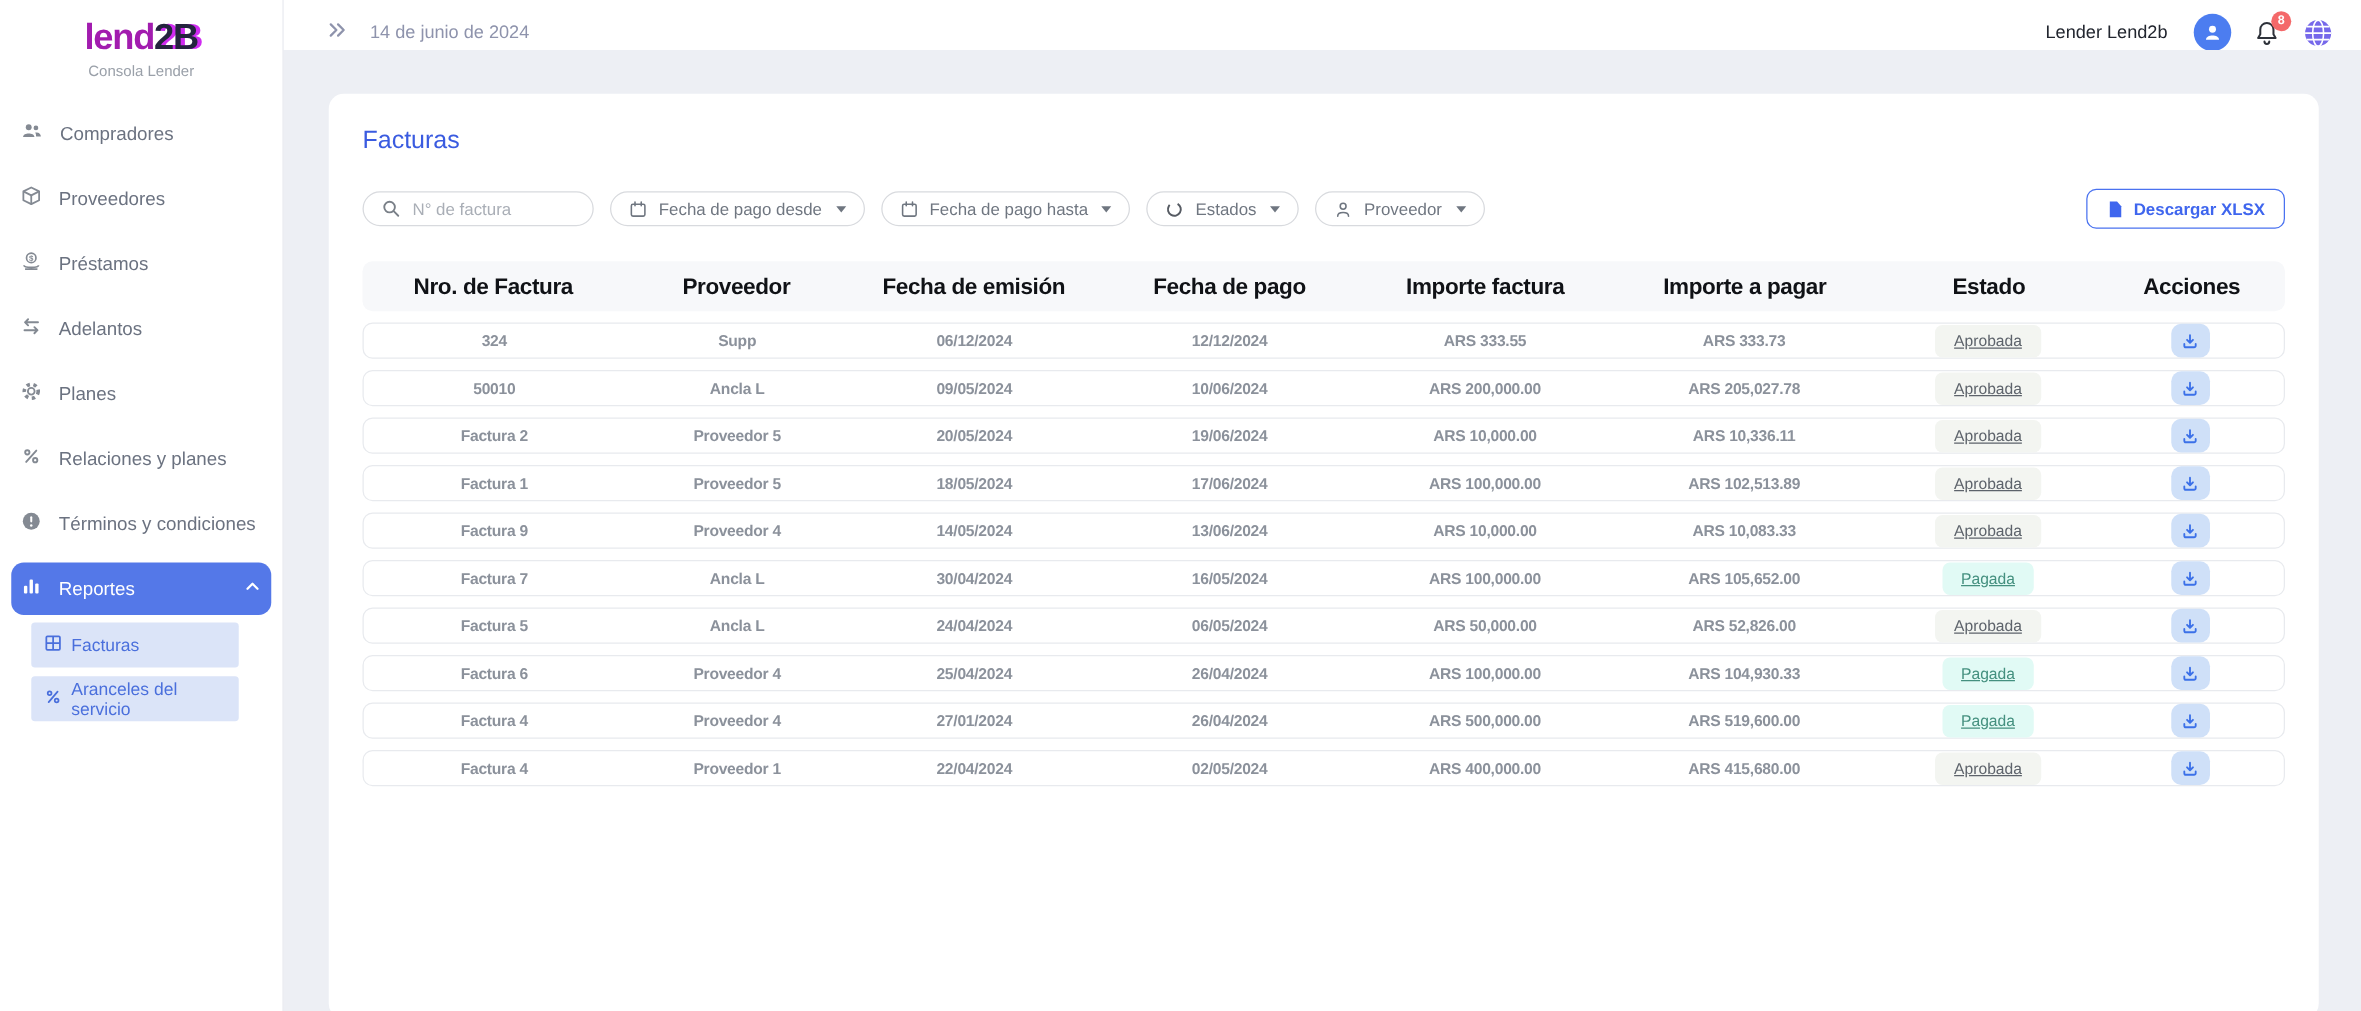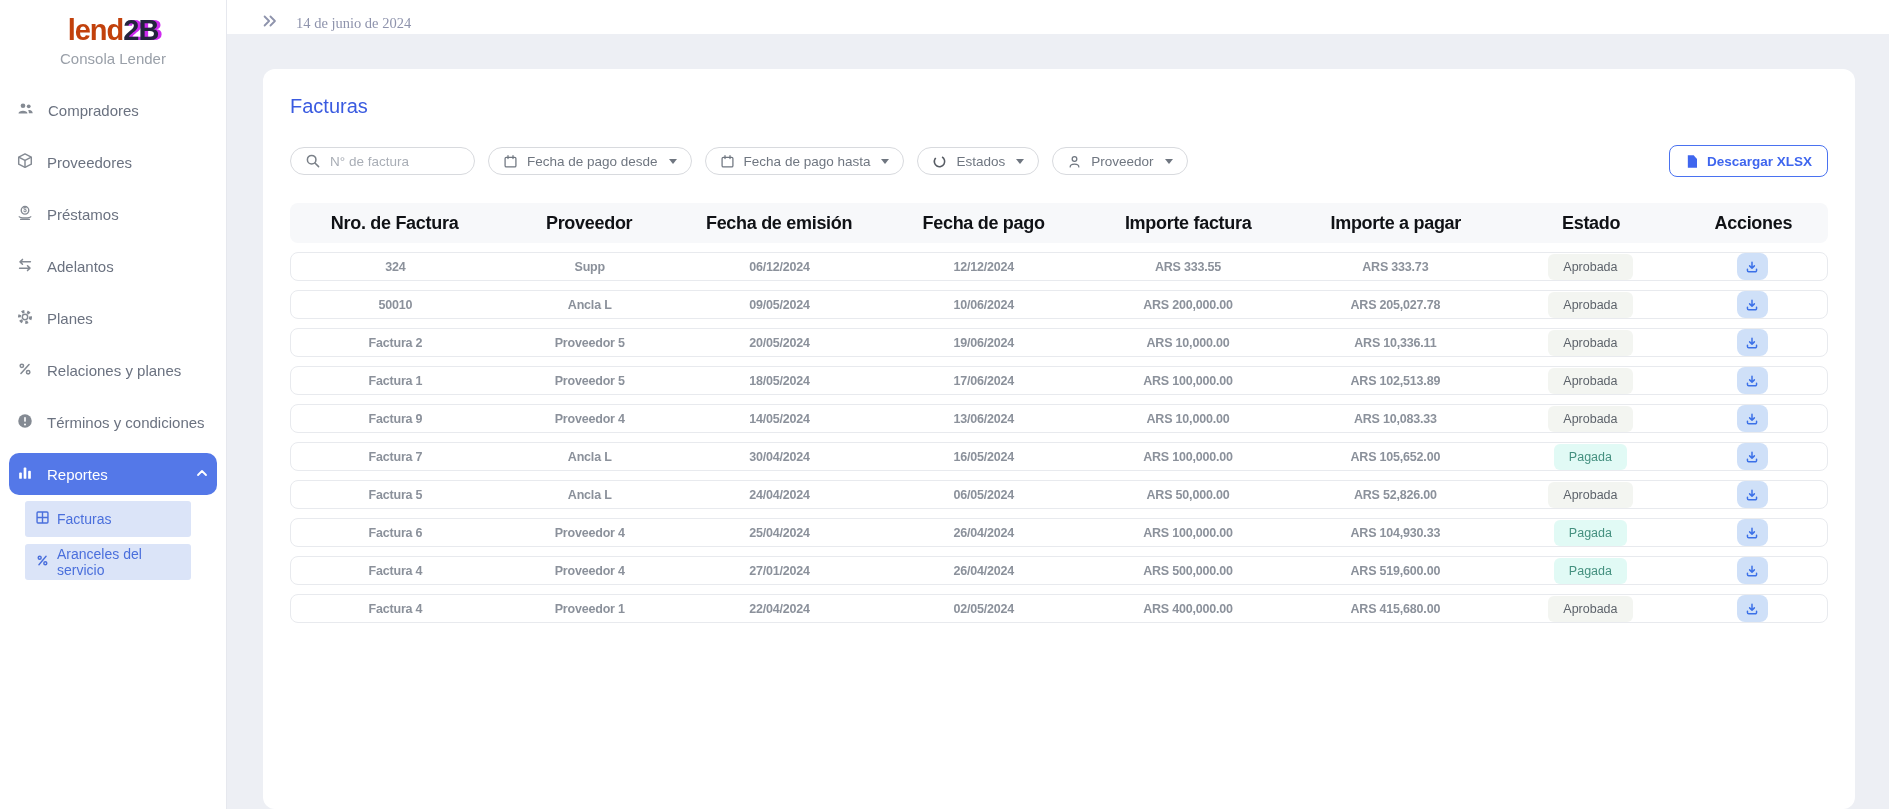--- a/index.html
+++ b/index.html
@@ -2,34 +2,34 @@
 <html><head>
 <meta charset="utf-8">
 <style>
   * { box-sizing: border-box; margin: 0; padding: 0; }
   html,body { width:1889px; height:809px; overflow:hidden; }
   body { font-family: "Liberation Sans", sans-serif; background:#edeff4; display:flex; }
 
   
   .sidebar { width:227px; min-width:227px; height:809px; background:#ffffff; border-right:1px solid #e6e8ee; padding-top:14px; }
   .logo { text-align:center; font-size:29px; font-weight:800; letter-spacing:-1px; }
-  .logo .p1 { color:#c2410c; }
+  .logo .p1 { color:#a21caf; }
   .logo .p2 { color:#24243e; text-shadow:3.5px 0 0 #cf2bf0; }
-  .logo-sub { text-align:center; color:#9aa0a9; font-size:15px; margin-top:3px; }
+  .logo-sub { text-align:center; color:#9aa0a9; font-size:12px; margin-top:3px; }
   .nav { margin-top:22px; padding:0 9px; }
   .nav-item { display:flex; align-items:center; gap:13px; height:42px; margin-bottom:10px; padding:0 8px 0 7px; border-radius:10px; color:#6b7280; font-size:15px; cursor:pointer; }
   .nav-item svg { flex:0 0 auto; }
   .nav-item.active { background:#5478e8; color:#ffffff; }
   .nav-item.active .chev { margin-left:auto; }
   .subnav { padding:0 26px 0 16px; margin-top:-4px; }
   .subnav-item { display:flex; align-items:center; gap:7px; height:36px; margin-bottom:7px; background:#dbe4f8; color:#4a6fdc; font-size:14px; padding:0 10px; border-radius:3px; cursor:pointer; }
 
   
   .main { flex:1; display:flex; flex-direction:column; }
-  .topbar { height:40px; background:#ffffff; display:flex; align-items:center; padding:12px 22px 0 34px;font-family:Liberation Serif, serif; }
+  .topbar { height:40px; background:#ffffff; display:flex; align-items:center; padding:12px 22px 0 34px; }
   .tb-left { display:flex; align-items:center; gap:17px; color:#8e93ac; font-size:14.5px; }
   .tb-right { margin-left:auto; display:flex; align-items:center; gap:17px; }
   .user-label { color:#22262f; font-size:14.5px; margin-right:4px; }
   .avatar { width:30px; height:30px; border-radius:50%; background:#4c7df0; display:flex; align-items:center; justify-content:center; cursor:pointer; }
   .bell-wrap { position:relative; cursor:pointer; display:flex; }
   .bell-badge { position:absolute; top:-6px; right:-8px; background:#f4696a; color:#fff; font-size:10px; font-weight:700; width:16px; height:16px; border-radius:50%; display:flex; align-items:center; justify-content:center; }
   .globe-wrap { cursor:pointer; display:flex; }
 
   .content { flex:1; background:#edeff4; padding:35px 34px 0 36px; }
   .card { background:#ffffff; border-radius:12px; padding:26px 27px; height:740px; }
@@ -41,21 +41,21 @@
   .pill input::placeholder { color:#a9aeb6; }
   .caret { width:0; height:0; border-left:4.5px solid transparent; border-right:4.5px solid transparent; border-top:5.5px solid #6f7680; margin-left:2px; }
   .dl-btn { margin-left:auto; height:32px; border:1px solid #4a72f0; border-radius:8px; background:#fff; color:#3f66ee; font-size:13.5px; font-weight:700; display:flex; align-items:center; gap:8px; padding:0 15px; cursor:pointer; font-family:"Liberation Sans",sans-serif; }
 
   
   .tbl { margin-top:26px; --cols:13.6% 11.7% 13% 13.6% 13% 14% 11.4% 9.7%; }
   .thead { display:grid; grid-template-columns:var(--cols); align-items:center; height:40px; background:#f7f8fa; border-radius:8px; }
   .th { text-align:center; font-size:18px; font-weight:700; color:#101216; letter-spacing:-0.3px; }
   .trow { display:grid; grid-template-columns:var(--cols); align-items:center; height:29px; background:#fff; border:1px solid #e8eaee; border-radius:8px; margin-top:9px; }
   .td { text-align:center; font-size:12.5px; font-weight:700; color:#8b919b; letter-spacing:-0.2px; }
-  .badge { display:inline-block; padding:6px 15px; border-radius:6px; font-size:12.5px; font-weight:400; letter-spacing:0; }
+  .badge { display:inline-block; padding:6px 15px; border-radius:6px; font-size:12.5px; font-weight:400; letter-spacing:0;text-decoration:underline; }
   .badge-aprobada { background:#f3f5f1; color:#5d636b; }
   .badge-pagada { background:#e1faf5; color:#44907f; }
   .act-btn { width:31px; height:27px; background:#cfe0f8; border:none; border-radius:8px; display:inline-flex; align-items:center; justify-content:center; cursor:pointer; }
 </style>
 </head>
 <body>
 
 <aside class="sidebar">
   <div class="logo">
     <span class="p1">lend</span><span class="p2">2B</span>
@@ -152,20 +152,45 @@
 <div class="main">
 
   <header class="topbar">
     <div class="tb-left">
       <span><svg width="18" height="16" viewBox="0 0 20 16" fill="none" stroke="#8e93ac" stroke-width="2" stroke-linecap="round" stroke-linejoin="round">
             <path d="M4 3 L9 8 L4 13"></path>
             <path d="M10.5 3 L15.5 8 L10.5 13"></path>
           </svg></span>
       <span>14 de junio de 2024</span>
     </div>
+    <div class="tb-right">
+      <span class="user-label">Lender Lend2b</span>
+      <span class="avatar">
+          <svg width="18" height="18" viewBox="0 0 20 20">
+            <circle cx="10" cy="7.2" r="3.1" fill="#fff"></circle>
+            <path d="M4.2 16.5 c0-5 11.6-5 11.6 0 Z" fill="#fff"></path>
+          </svg>
+        </span>
+      <span class="bell-wrap">
+        <svg width="23" height="23" viewBox="0 0 24 24" fill="none" stroke="#2e323a" stroke-width="1.7" stroke-linecap="round" stroke-linejoin="round">
+            <path d="M12 3.5 a5.5 5.5 0 0 1 5.5 5.5 V13 l1.8 3 H4.7 L6.5 13 V9 A5.5 5.5 0 0 1 12 3.5 Z"></path>
+            <path d="M10 19 a2 2 0 0 0 4 0"></path>
+          </svg>
+        <span class="bell-badge">8</span>
+      </span>
+      <span class="globe-wrap">
+        <svg width="25" height="25" viewBox="0 0 24 24">
+            <circle cx="12" cy="12" r="10" fill="#7668ea"></circle>
+            <g fill="none" stroke="#fff" stroke-width="1.2">
+              <ellipse cx="12" cy="12" rx="4.2" ry="10"></ellipse>
+              <path d="M2 12 H22 M3.3 7 H20.7 M3.3 17 H20.7"></path>
+            </g>
+          </svg>
+      </span>
+    </div>
   </header>
 
   <div class="content">
     <div class="card">
       <h1 class="page-title">Facturas</h1>
 
       <div class="filters">
         <label class="pill">
           <svg width="16" height="16" viewBox="0 0 18 18" fill="none" stroke="#7a8088" stroke-width="1.7" stroke-linecap="round">
               <circle cx="7.5" cy="7.5" r="4.8"></circle>

